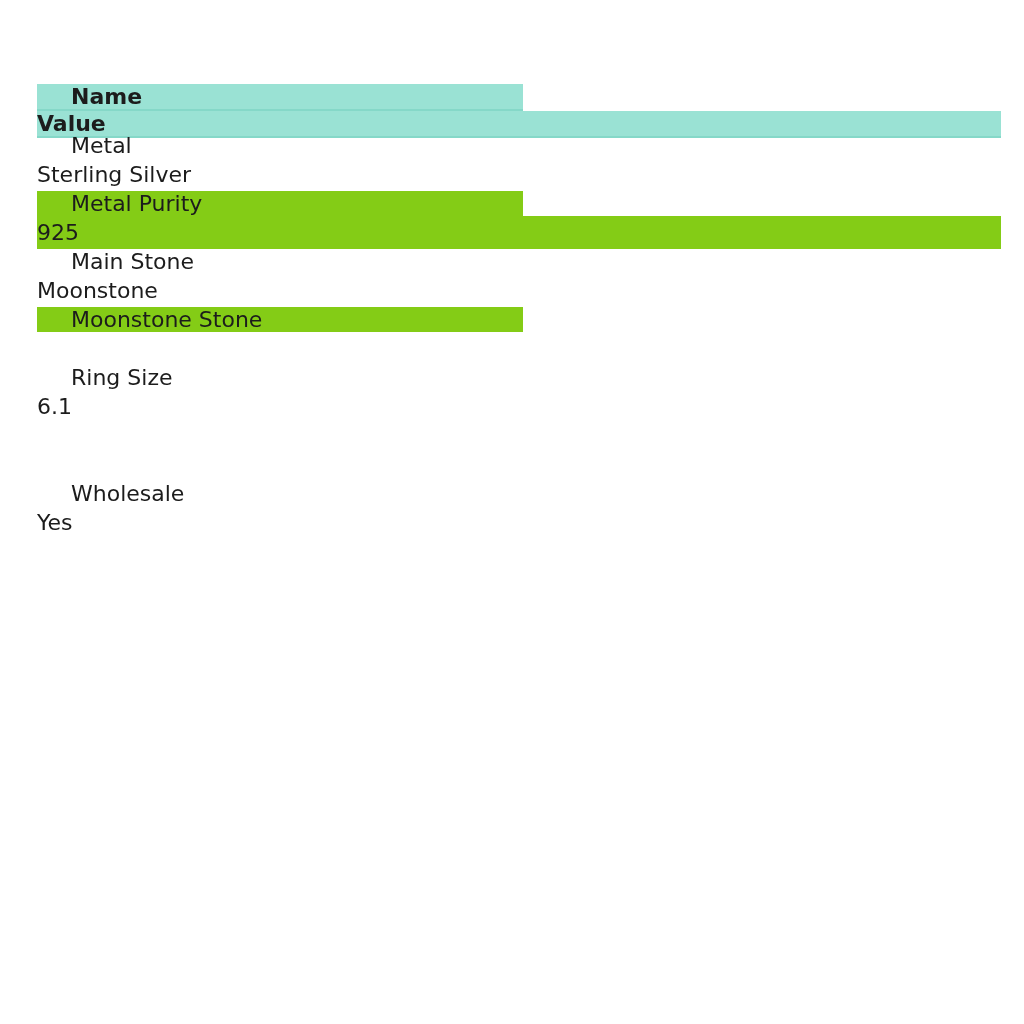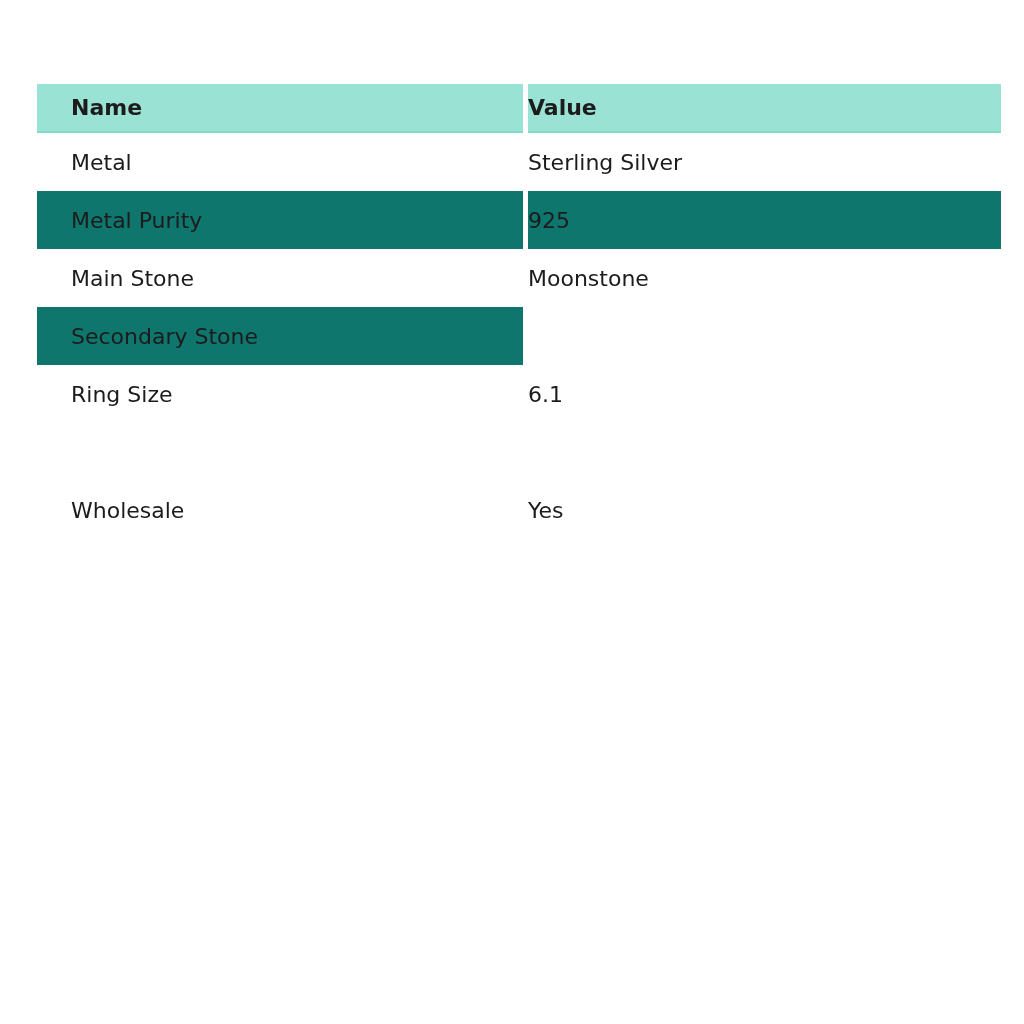--- a/index.html
+++ b/index.html
@@ -14,20 +14,21 @@
   .attr-table {
     position: absolute;
     left: 37px;
     top: 84px;
     width: 964px;
     font-size: 22px;
   }
   .row {
     display: flex;
     height: 58px;
+    flex-direction: column;
   }
   .row.header {
     height: 49px;
     font-weight: bold;
   }
   .cell {
     display: flex;
     align-items: center;
   }
   .c1 {
@@ -36,21 +37,21 @@
     margin-right: 5px; 
   }
   .c2 {
     flex: 1;
   }
   .header .cell {
     background: #9ae2d4;
     border-bottom: 2px solid #85d8c8;
   }
   .row.alt .cell {
-    background: #0f766e;
+    background: #84cc16;
   }
 </style>
 </head>
 <body>
 
 <div class="attr-table">
   <div class="row header">
     <div class="cell c1">Name</div>
     <div class="cell c2">Value</div>
   </div>
@@ -64,21 +65,21 @@
     <div class="cell c1">Metal Purity</div>
     <div class="cell c2">925</div>
   </div>
 
   <div class="row">
     <div class="cell c1">Main Stone</div>
     <div class="cell c2">Moonstone</div>
   </div>
 
   <div class="row alt">
-    <div class="cell c1">Secondary Stone</div>
+    <div class="cell c1">Moonstone Stone</div>
   </div>
 
   <div class="row">
     <div class="cell c1">Ring Size</div>
     <div class="cell c2">6.1</div>
   </div>
 
   <div class="row alt">
   </div>
 

